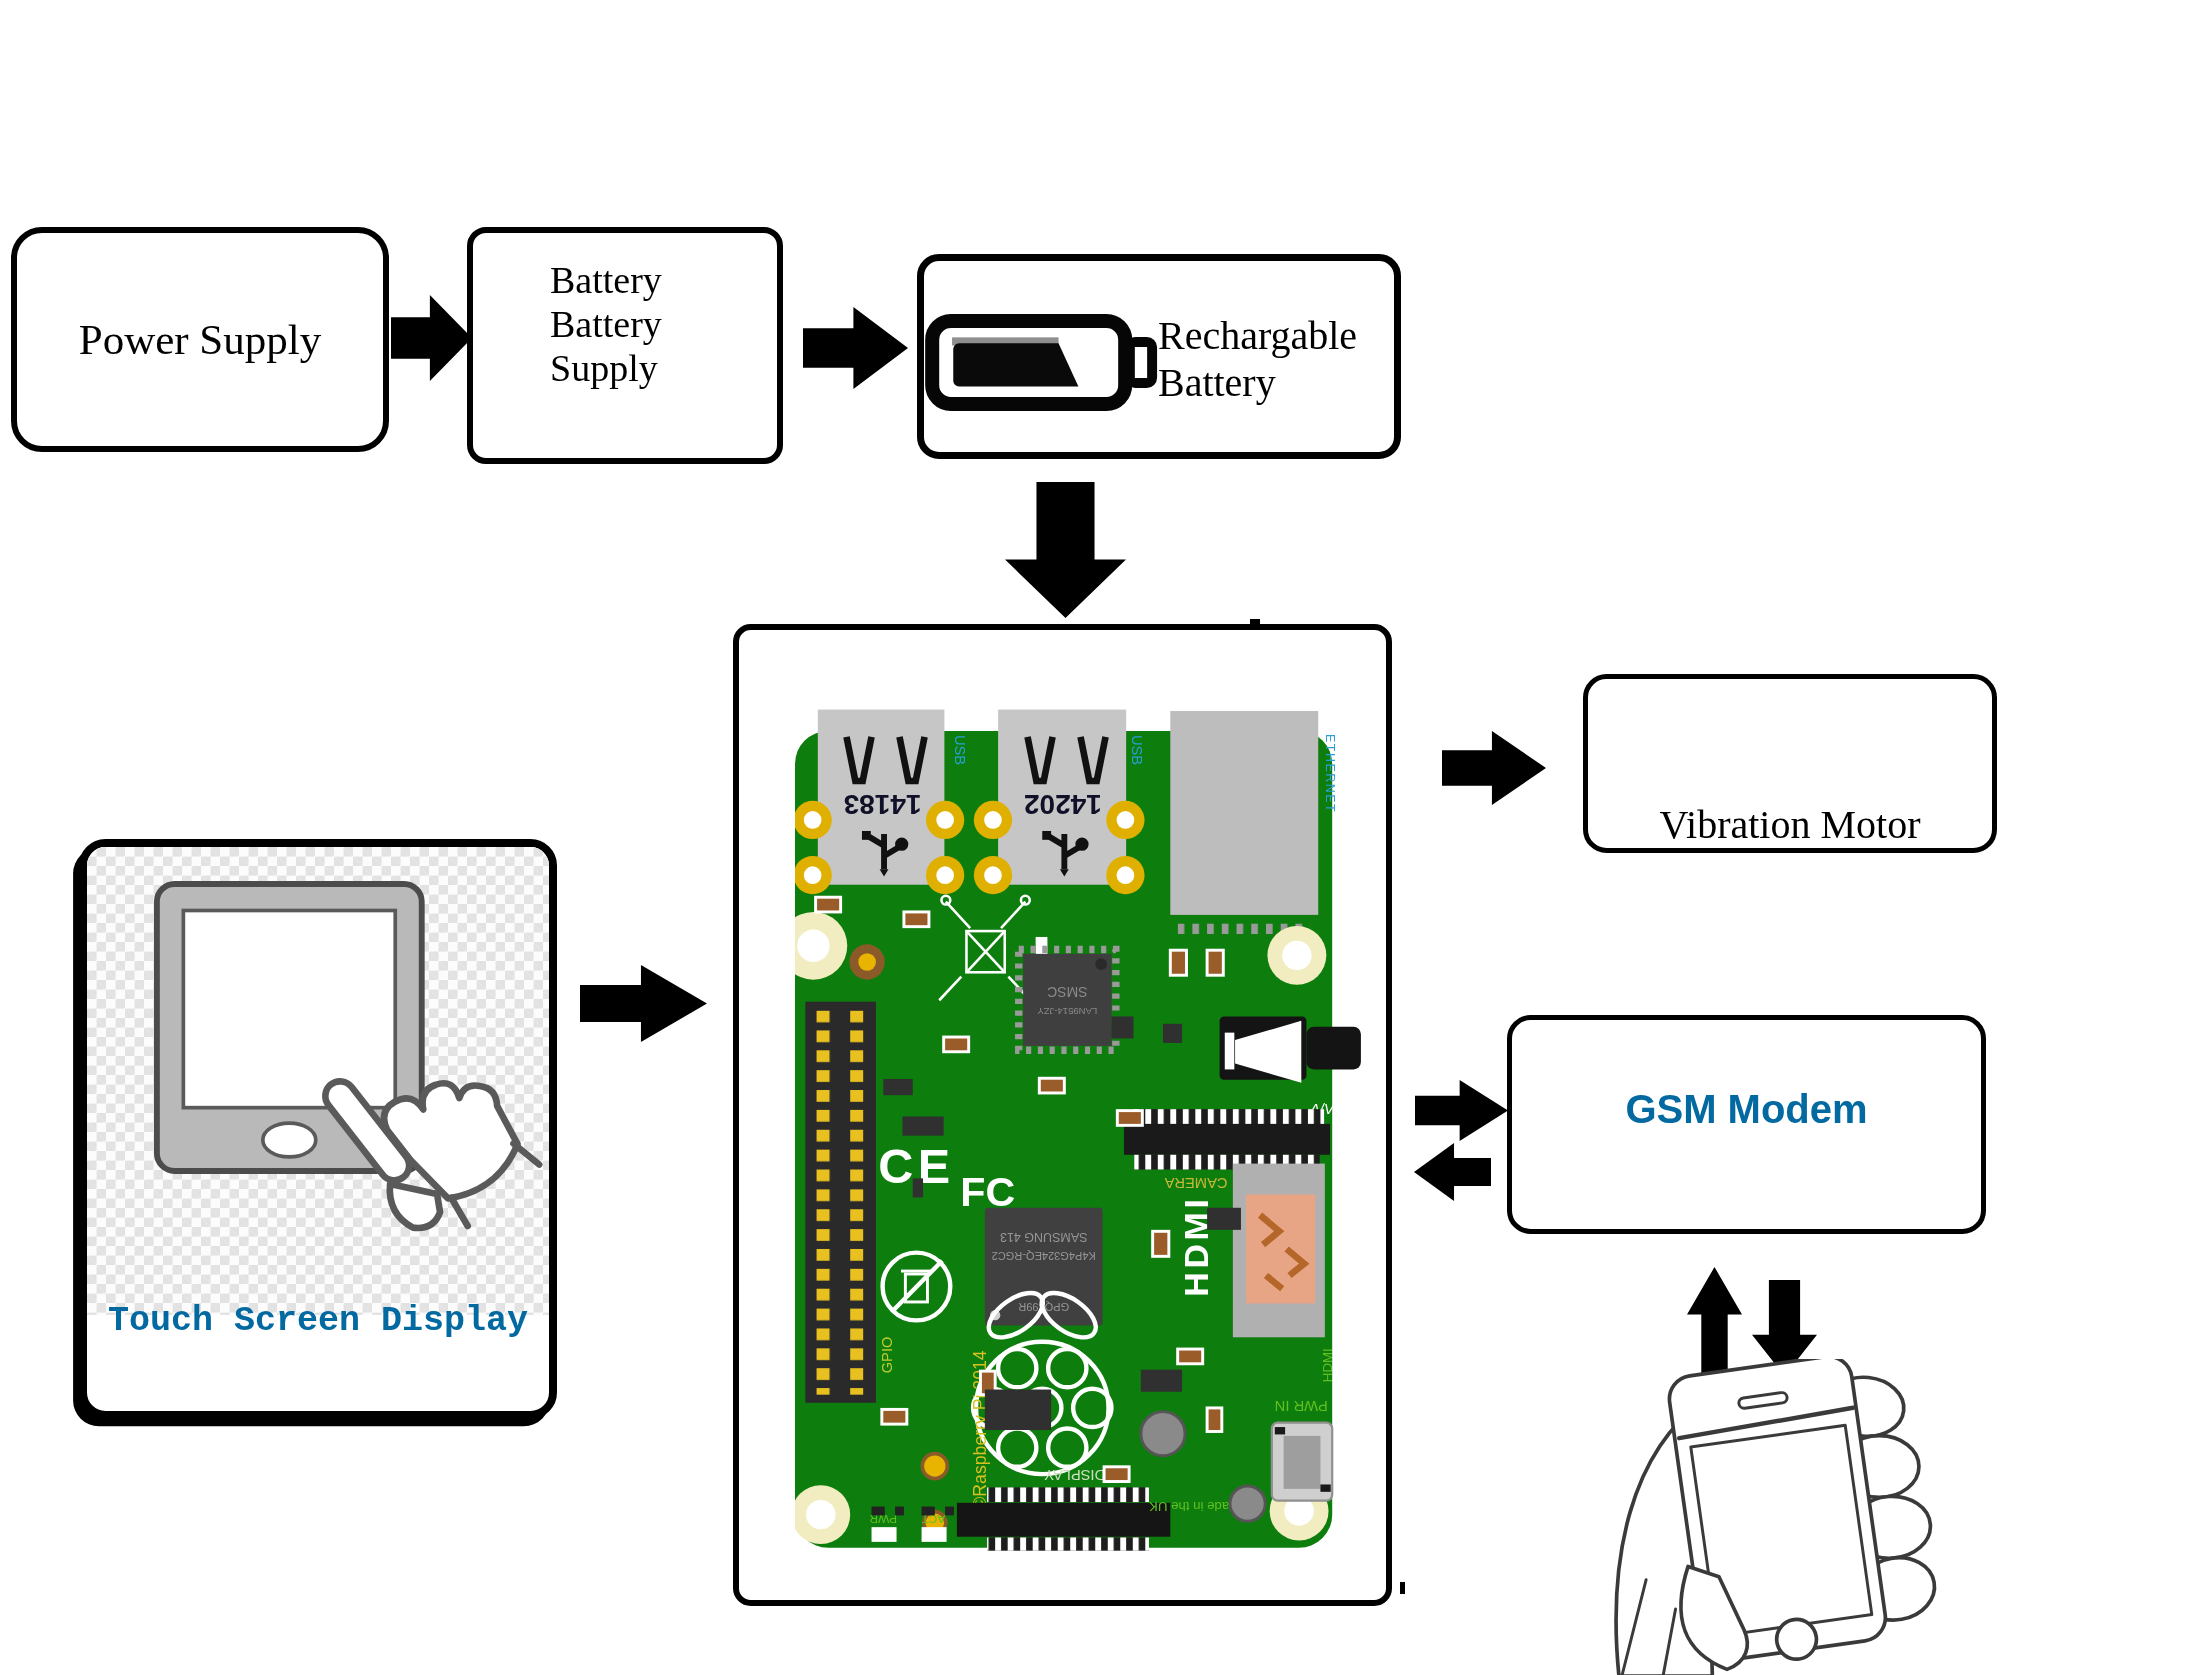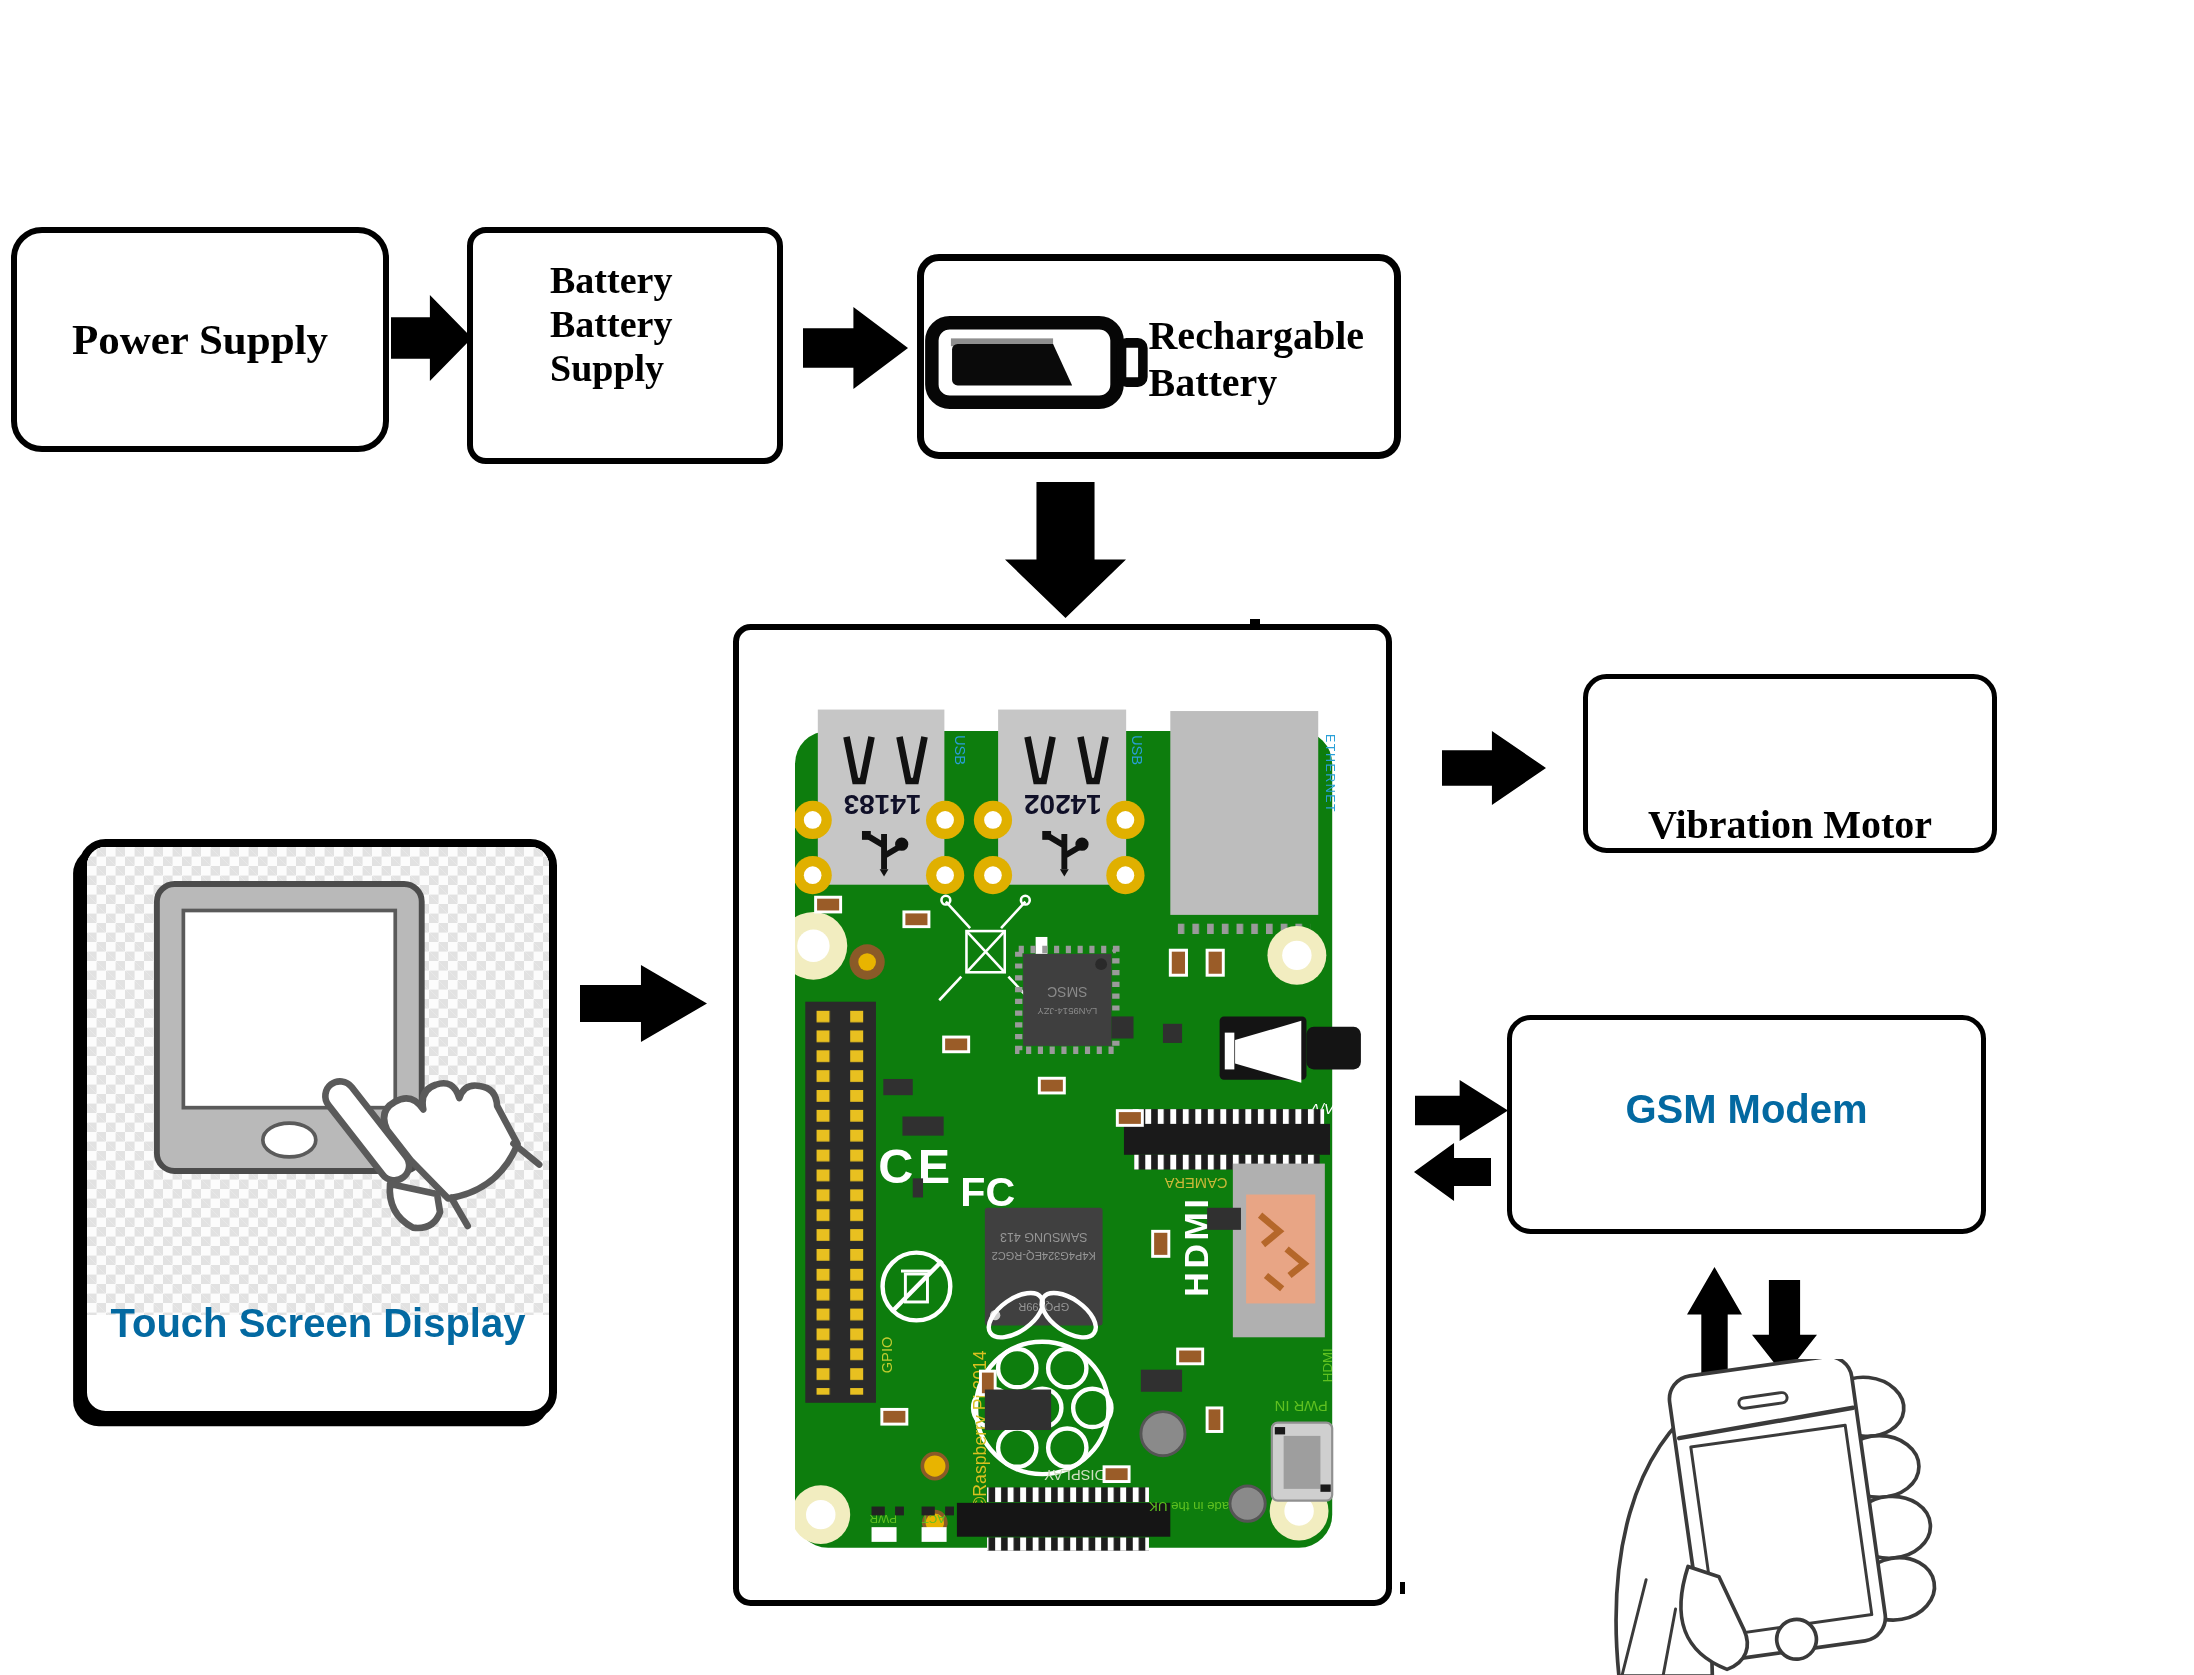--- a/index.html
+++ b/index.html
@@ -1,20 +1,20 @@
 <!DOCTYPE html>
 <html style="font-size:11.8px"><head>
 <meta charset="utf-8">
 <style>
   html,body{margin:0;padding:0;background:#ffffff;}
   #page{position:relative;width:2194px;height:1676px;background:#ffffff;overflow:hidden;
         font-family:"Liberation Serif","DejaVu Serif",serif;}
   .box{position:absolute;background:#ffffff;border:6.6px solid #000;border-radius:19px;
        display:flex;align-items:center;justify-content:center;box-sizing:content-box;}
-  .serifLabel{font-family:"Liberation Serif","DejaVu Serif",serif;font-weight:700;color:#000;}
+  .serifLabel{font-family:"Liberation Serif","DejaVu Serif",serif;font-weight:400;color:#000;}
   .sansLabel{font-family:"Liberation Sans","DejaVu Sans",sans-serif;font-weight:700;color:#0369a1;}
   .arrow{position:absolute;background:#000;}
   .arrow-right{clip-path:polygon(0 26%,48% 26%,48% 0,100% 50%,48% 100%,48% 74%,0 74%);}
   .arrow-left{clip-path:polygon(100% 26%,52% 26%,52% 0,0 50%,52% 100%,52% 74%,100% 74%);}
   .arrow-down{clip-path:polygon(26% 0,74% 0,74% 57%,100% 57%,50% 100%,0 57%,26% 57%);}
   .arrow-up{clip-path:polygon(50% 0,100% 44%,74% 44%,74% 100%,26% 100%,26% 44%,0 44%);}
   .checker{background-image:
      linear-gradient(45deg,#e2e2e2 25%,transparent 25%,transparent 75%,#e2e2e2 75%),
      linear-gradient(45deg,#e2e2e2 25%,transparent 25%,transparent 75%,#e2e2e2 75%);
      background-size:19px 19px;background-position:0 0,9.6px 9.6px;background-color:#fcfcfc;}
@@ -67,21 +67,21 @@
         <ellipse cx="275" cy="398" rx="36" ry="23" fill="#ffffff" stroke="#5a5a5a" stroke-width="5"></ellipse>
       </g>
       <g transform="translate(335,330) rotate(-38)" fill="#ffffff" stroke="#5a5a5a" stroke-width="9" stroke-linejoin="round" stroke-linecap="round">
         <path d="M24,140 L24,88 Q30,60 56,64 Q82,68 80,96 Q92,72 114,80 Q138,88 128,114 Q146,102 160,118 Q176,134 162,154 L152,212 Q92,246 32,212 Z"></path>
         <rect x="-18" y="-8" width="40" height="160" rx="20"></rect>
         <path d="M-18,148 Q-46,178 -30,214 Q-10,234 12,220 L24,198 Z"></path>
         <path d="M36,214 L30,258 M148,208 L158,252" fill="none"></path>
       </g>
     </svg>
     <div style="position:absolute;left:0;top:454px;width:462px;text-align:center;">
-      <span class="sansLabel" style="font-size:40px;">Touch Screen Display</span>
+      <span class="sansLabel" style="font-size:35px;font-family:Liberation Mono, monospace;">Touch Screen Display</span>
     </div>
   </div>
 
   <div class="box" style="left:733px;top:624px;width:647px;height:970px;border-radius:17.7px;"></div>
 
   <svg style="position:absolute;left:795px;top:707px;" width="574" height="847" viewBox="0 0 780 1150">
     <defs>
       <pattern id="pins" x="29" y="412" width="46" height="27" patternUnits="userSpaceOnUse">
         <rect width="18" height="16" fill="#e8c020"></rect>
       </pattern>

